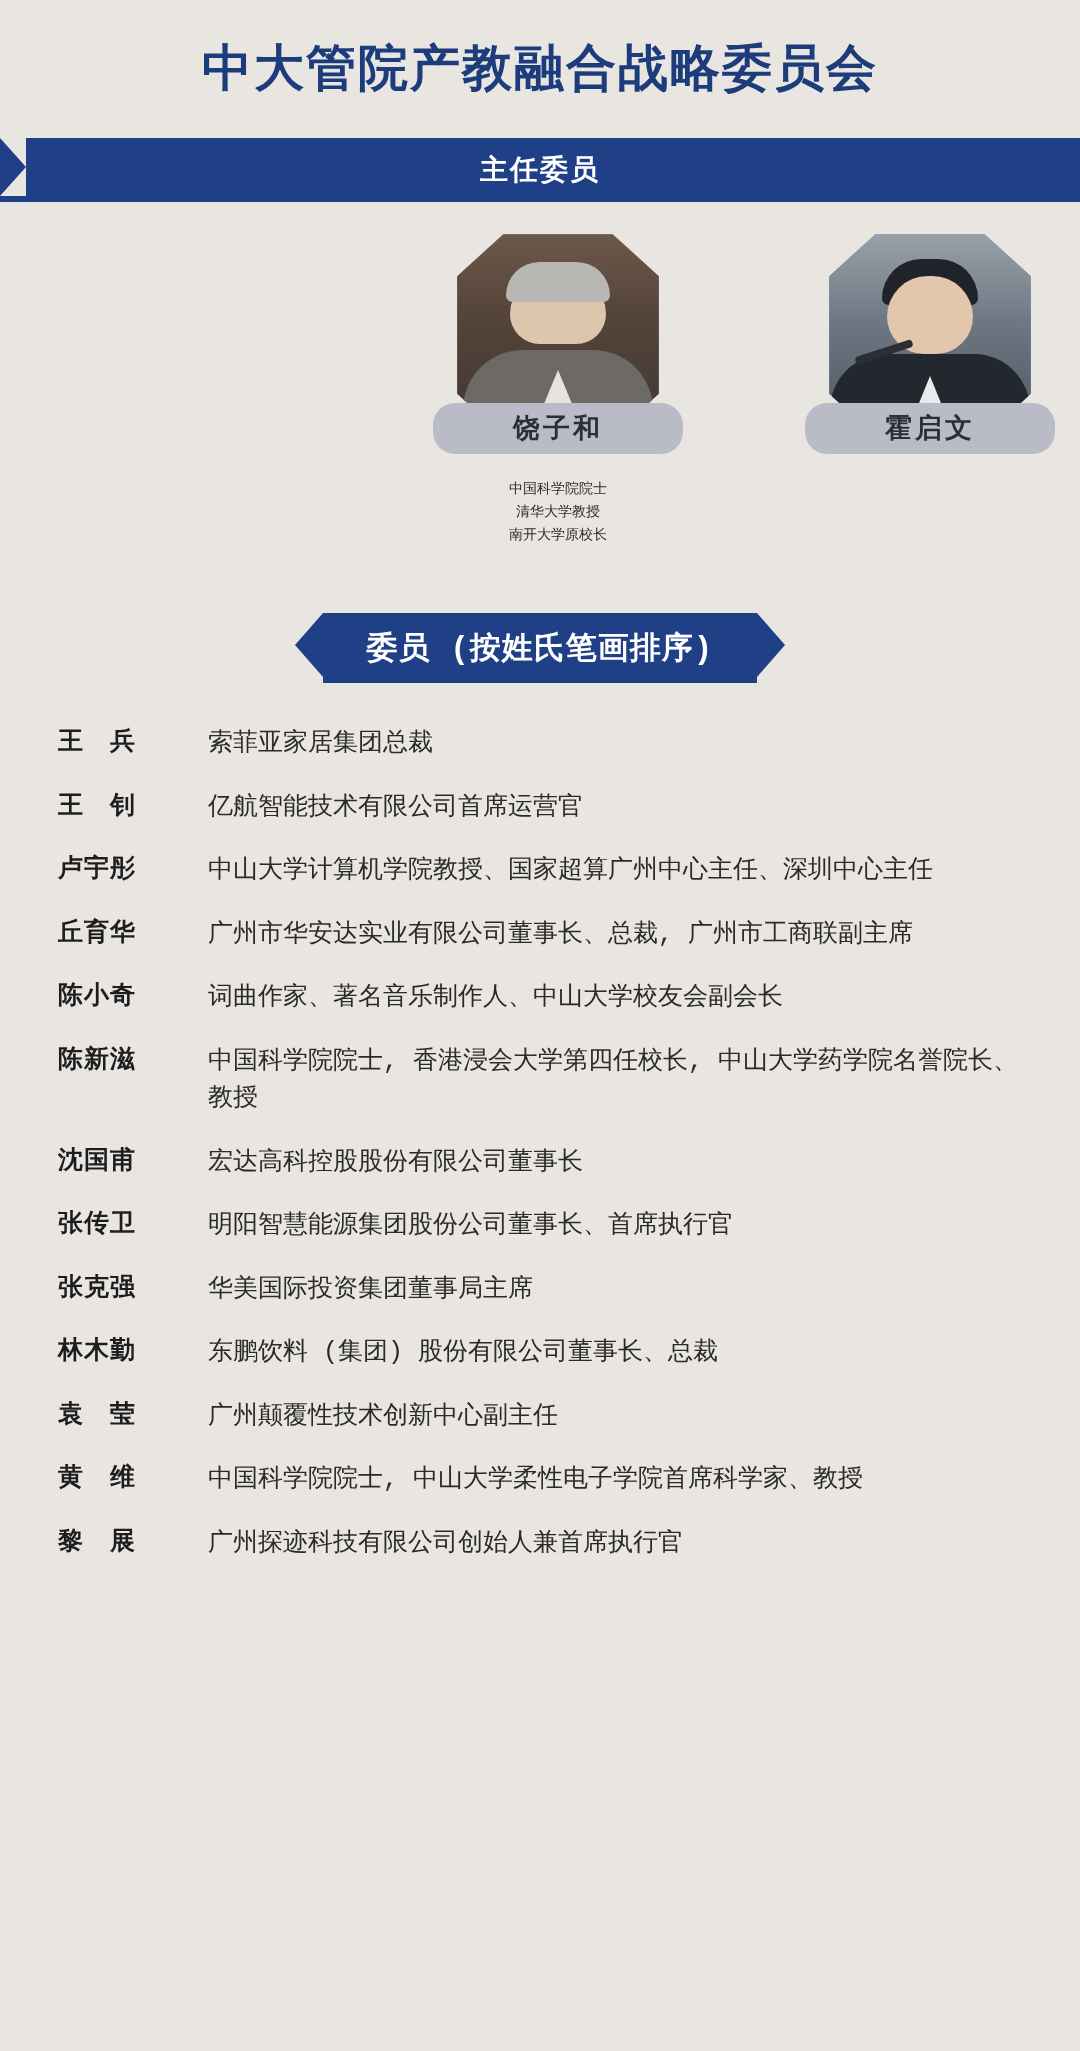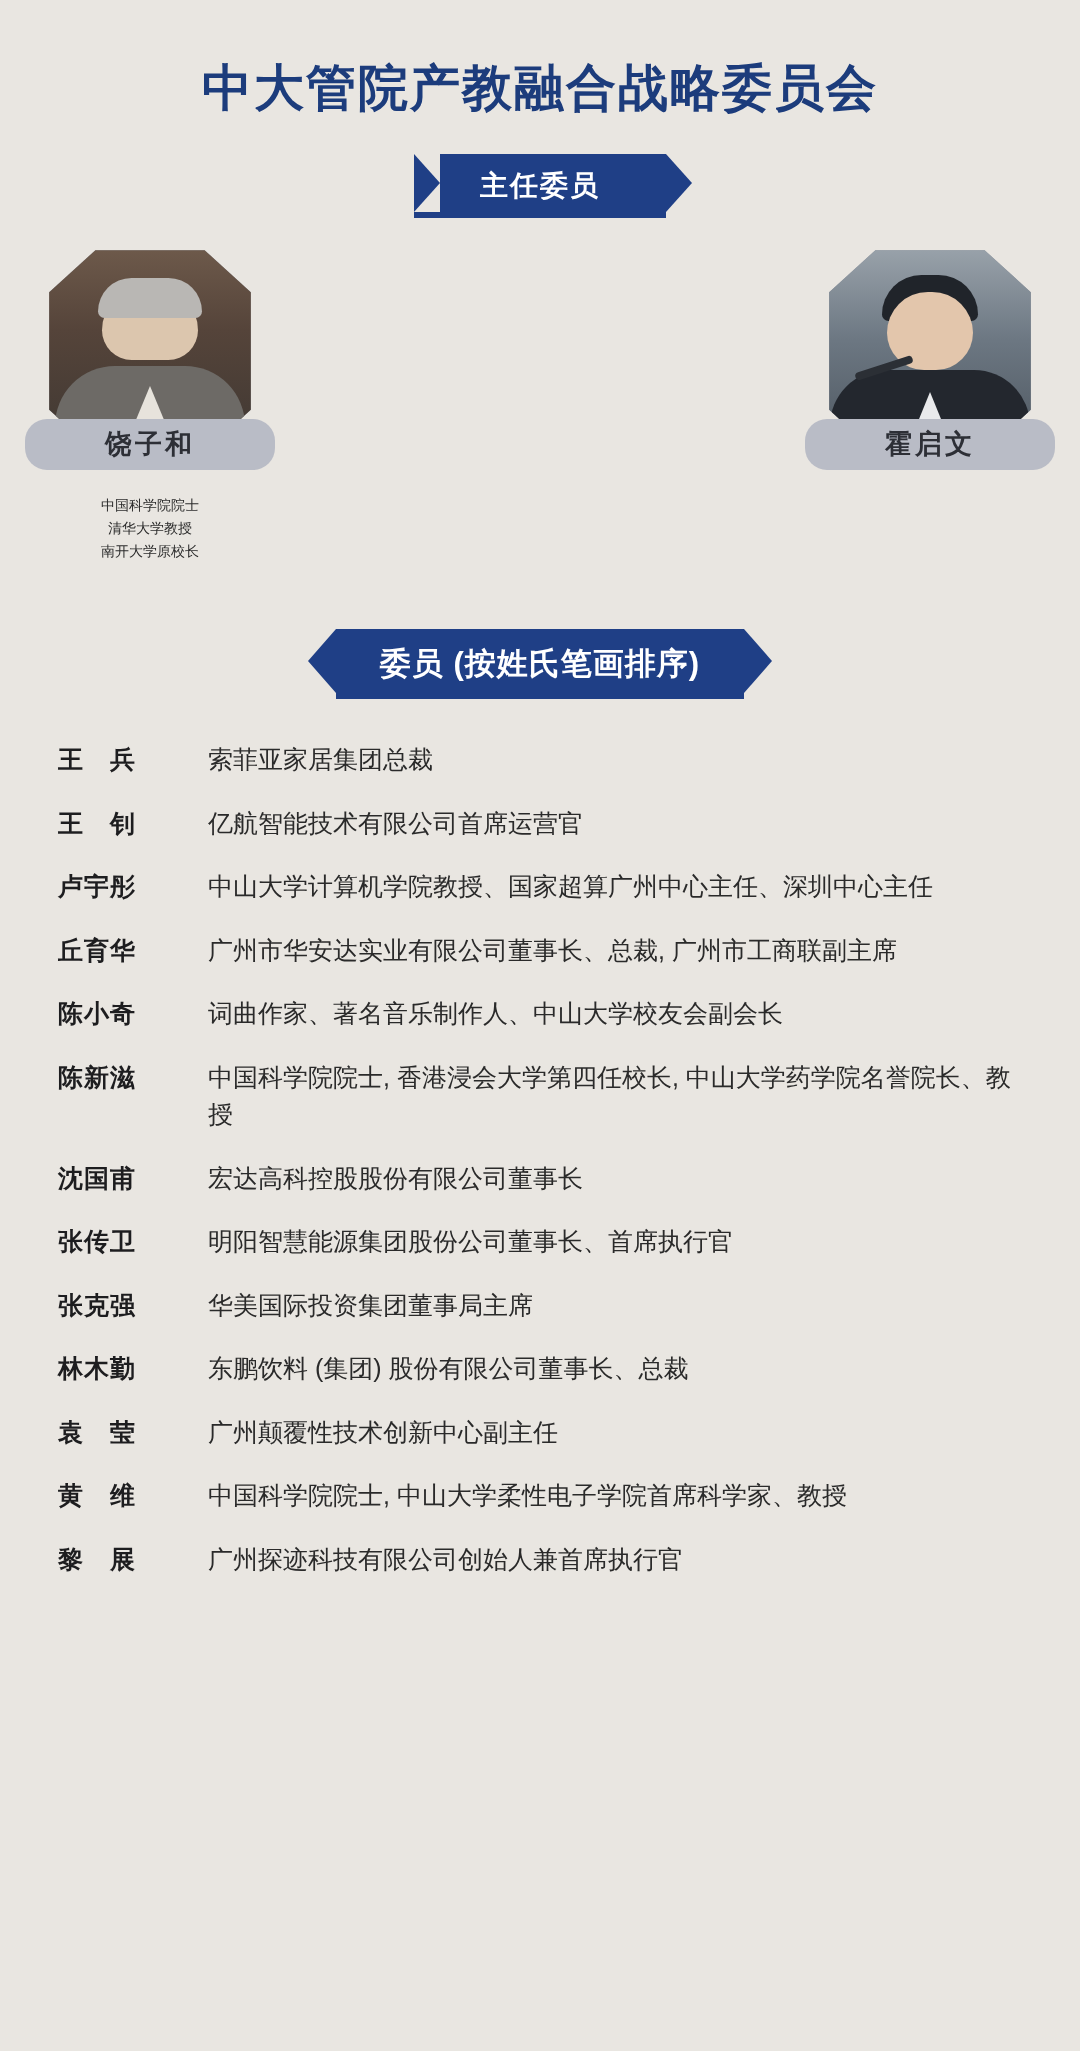--- a/index.html
+++ b/index.html
@@ -12,41 +12,43 @@
     background: #e9e6e1;
     font-family: "Liberation Sans", "DejaVu Sans", sans-serif;
     color: #222;
     -webkit-font-smoothing: antialiased;
   }
   .page {
     position: relative;
     width: 1080px;
     min-height: 2051px;
     box-sizing: border-box;
-    padding: 16px 0 40px 0;
+    padding: 0 0 40px 0;
     background: #e9e6e1;
+    font-family: Liberation Mono, monospace;
   }
 
   
   .main-title {
     text-align: center;
     font-size: 50px;
     font-weight: bold;
     color: #1c3c7c;
     letter-spacing: 2px;
     padding-top: 42px;
     line-height: 1.2;
   }
 
   
   .role-row {
     display: flex;
     justify-content: center;
     gap: 120px;
     margin-top: 36px;
+    flex-direction: column;
   }
   .banner {
     position: relative;
     background: #1f3f86;
     color: #ffffff;
     font-size: 28px;
     font-weight: bold;
     letter-spacing: 2px;
     padding: 13px 46px 13px 46px;
     text-align: center;
@@ -71,22 +73,22 @@
     width: 0;
     height: 0;
     border-top: 29px solid transparent;
     border-bottom: 29px solid transparent;
     border-left: 26px solid #1f3f86;
   }
 
   
   .leaders {
     display: flex;
-    justify-content: space-between;
-    gap: 96px;
+    justify-content: flex-end;
+    gap: 72px;
     margin-top: 28px;
   }
   .leader {
     width: 300px;
     text-align: center;
   }
   .photo-wrap {
     position: relative;
     width: 210px;
     height: 210px;

